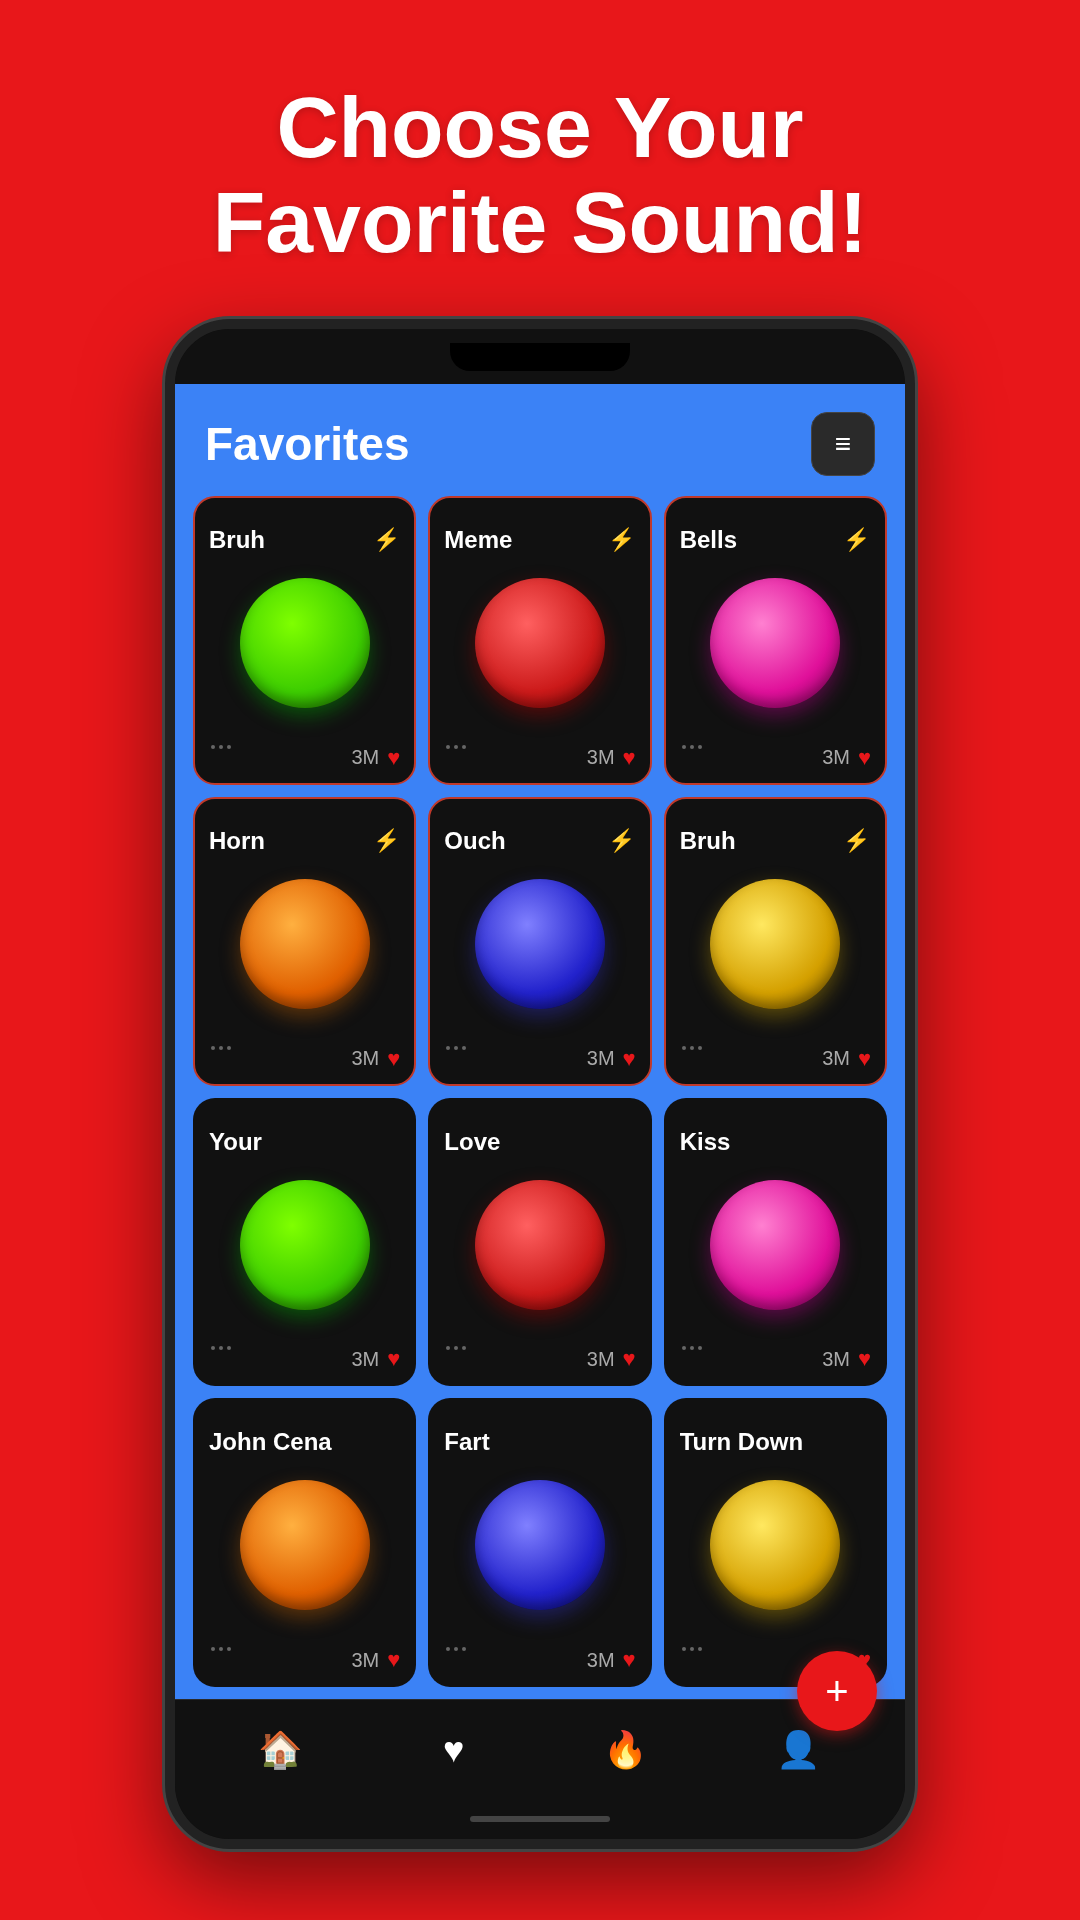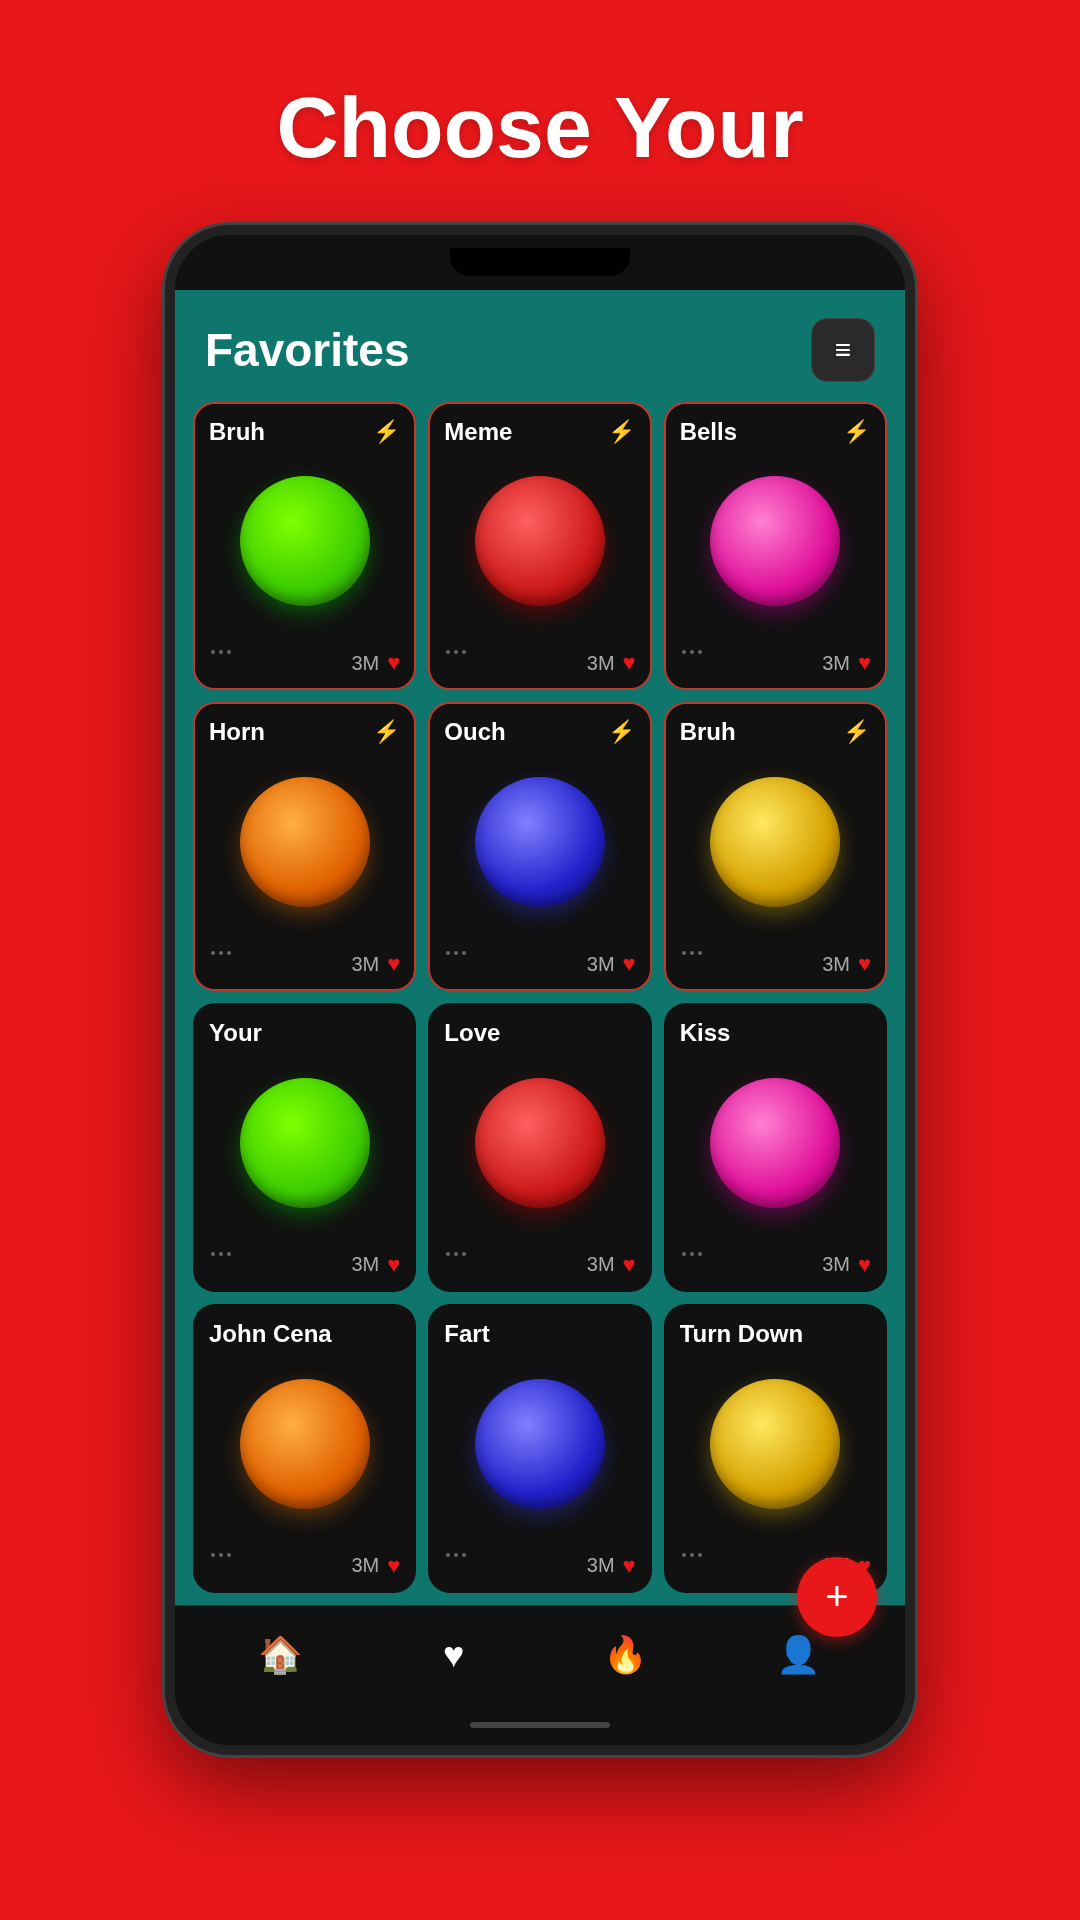--- a/index.html
+++ b/index.html
@@ -77,21 +77,21 @@
       top: 280px;
       width: 14px;
       height: 120px;
       background: #333;
       border-radius: 0 4px 4px 0;
     }
 
     
     .app-content {
       flex: 1;
-      background: #0f766e;
+      background: #3b82f6;
       display: flex;
       flex-direction: column;
       overflow: hidden;
     }
 
     
     .app-header {
       display: flex;
       justify-content: space-between;
       align-items: center;
@@ -128,21 +128,21 @@
       overflow: hidden;
     }
 
     .sound-card {
       background: #111;
       border-radius: 22px;
       border: 2px solid transparent;
       display: flex;
       flex-direction: column;
       align-items: center;
-      padding: 14px 14px 10px;
+      padding: 28px 14px 10px;
       position: relative;
       min-height: 200px;
     }
 
     .sound-card.highlighted {
       border-color: #c0392b;
     }
 
     .sound-card-header {
       display: flex;
@@ -292,20 +292,21 @@
       height: 6px;
       background: #444;
       border-radius: 3px;
     }
   </style>
 </head>
 <body>
 
 <div class="hero-title">
   <span>Choose Your</span><br>
+  <span>Favorite Sound!</span>
 </div>
 
 <div class="phone-wrapper">
   <div class="phone-top">
     <div class="phone-notch"></div>
   </div>
 
   <div class="app-content">
 
     <div class="app-header">

